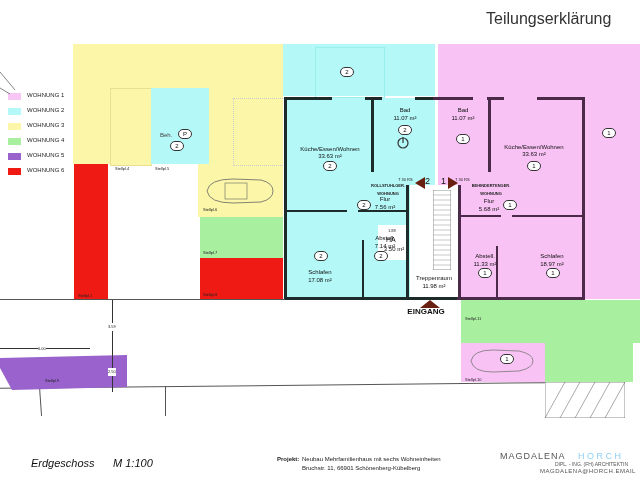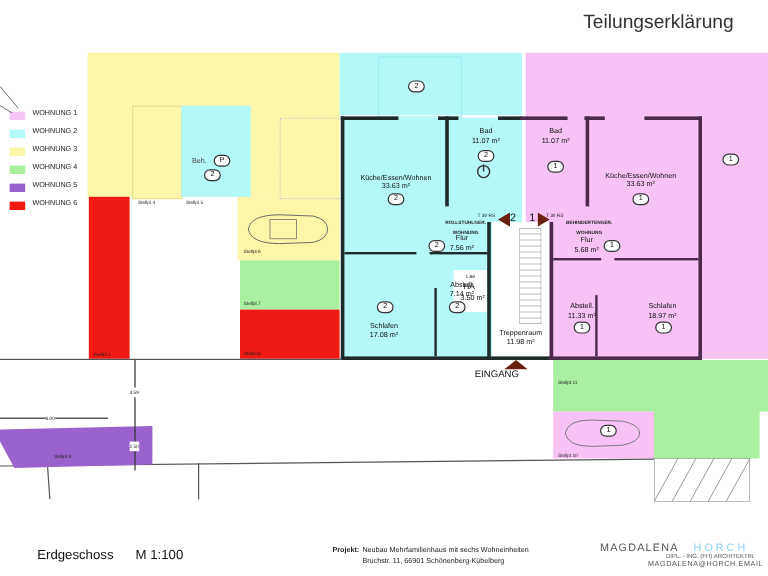--- a/index.html
+++ b/index.html
@@ -12,21 +12,21 @@
   .leg-lbl{position:absolute;left:19px;top:0;font-size:6px;color:#222;white-space:nowrap;}
   .zone{position:absolute;}
   .lbl{position:absolute;font-size:6px;color:#111;white-space:nowrap;text-align:center;line-height:8px;}
   .small{font-size:4px;color:#222;}
   .badge{position:absolute;width:12px;height:8px;border:1px solid #333;border-radius:5px;background:#fff;font-size:6px;line-height:8px;text-align:center;color:#111;}
   .wall{position:absolute;background:#1d2b2b;}
   .wallp{position:absolute;background:#4a2a48;}
   .room-cyan{background:#b4f8f8;}
   .room-pink{background:#f9c2f5;}
   .line{position:absolute;background:#555;}
-  .footer-t{font-size:11px;color:#111;}
+  .footer-t{font-size:11px;color:#111;font-style:italic;}
 </style>
 </head>
 <body>
 
 <div class="abs title">Teilungserklärung</div>
 
 <div class="abs legend">
   <div class="leg-row" style="top:0">
     <span class="leg-sw" style="background:#f8c6f4"></span>
     <span class="leg-lbl">WOHNUNG 1</span>
@@ -176,21 +176,21 @@
       <line x1="0" y1="70" x2="18" y2="70"></line>
       <line x1="0" y1="75" x2="18" y2="75"></line>
   </g>
 </svg>
 <div class="lbl" style="left:412px;top:274px;width:44px">Treppenraum</div>
 <div class="lbl" style="left:412px;top:282px;width:44px">11.98 m²</div>
 
 <svg class="abs" style="left:420px;top:300px" width="20" height="8">
   <polygon points="0,8 10,0 20,8" fill="#6a2010"></polygon>
 </svg>
-<div class="lbl" style="left:392px;top:308px;font-size:8px;font-weight:normal;width:44px">EINGANG</div>
+<div class="lbl" style="left:404px;top:308px;font-size:8px;font-weight:bold;width:44px">EINGANG</div>
 
 <div class="lbl" style="left:448px;top:106px;width:30px">Bad</div>
 <div class="lbl" style="left:445px;top:114px;width:36px">11.07 m²</div>
 <div class="badge" style="left:456px;top:134px">1</div>
 
 <div class="lbl" style="left:499px;top:143px;width:70px">Küche/Essen/Wohnen</div>
 <div class="lbl" style="left:499px;top:150px;width:70px">33.63 m²</div>
 <div class="badge" style="left:527px;top:161px">1</div>
 
 <div class="lbl small" style="left:455px;top:176px">T 30 RS</div>

